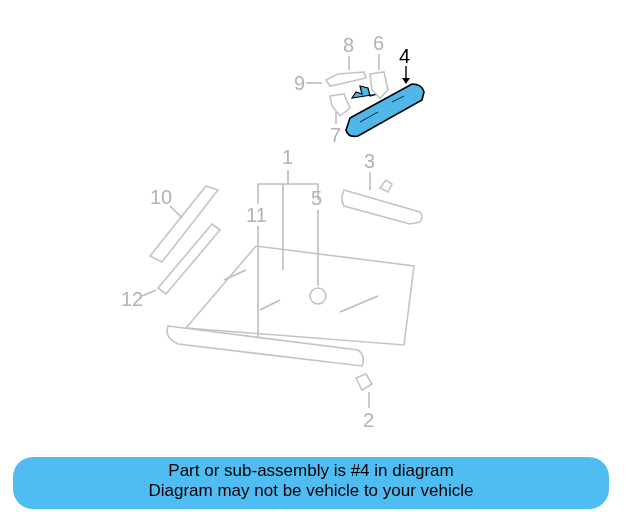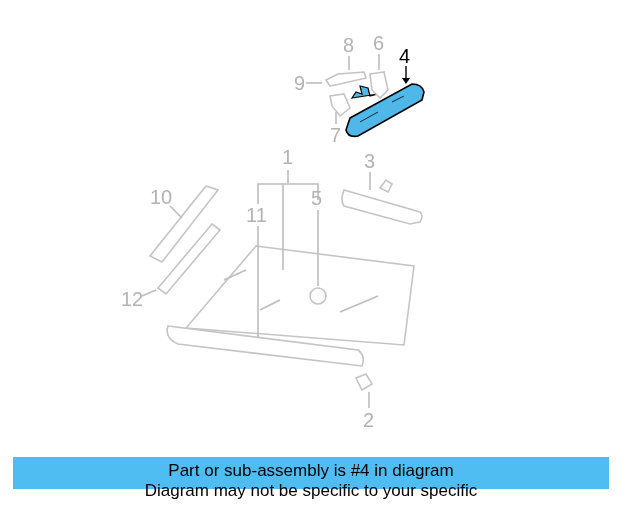--- a/index.html
+++ b/index.html
@@ -2,21 +2,21 @@
 <html><head>
 <meta charset="utf-8">
 <style>
   html, body { margin:0; padding:0; background:#ffffff; }
   body { width:640px; height:512px; position:relative; overflow:hidden; font-family:"Liberation Sans", sans-serif; }
   #diagram { position:absolute; left:0; top:0; width:640px; height:450px; }
   .lbl { font-family:"Liberation Sans", sans-serif; font-size:20px; fill:#b3b3b3; }
   .lbl-hi { fill:#000000; }
   .ln { stroke:#bdbdbd; stroke-width:1.6; fill:none; }
   .part { stroke:#c4c4c4; stroke-width:1.6; fill:#ffffff; }
-  .banner { position:absolute; left:13px; top:457px; width:596px; height:32px; background:#4fbdf2; text-align:center; color:#000; font-size:17px; line-height:20px; padding-top:4px; box-sizing:border-box; }
+  .banner { position:absolute; left:13px; top:457px; width:596px; height:52px; background:#4fbdf2; text-align:center; color:#000; font-size:17px; line-height:20px; padding-top:4px; box-sizing:border-box;border-radius:20px; }
   .banner div { white-space:nowrap; }
 </style>
 </head>
 <body>
 
 <svg id="diagram" viewBox="0 0 640 450" xmlns="http://www.w3.org/2000/svg">
 
   <g>
     <path d="M352 98 L356 92 L362 94 L360 86 L368 88 L370 96 L378 94 Z" fill="#4fb8e8" stroke="#000" stroke-width="1.2"></path>
     <path d="M350 118 L412 84 Q422 84 424 92 L422 100 L358 136 Q348 138 346 130 Z" fill="#4fb8e8" stroke="#000" stroke-width="1.6"></path>
@@ -90,14 +90,14 @@
   <text class="lbl" x="330" y="142">7</text>
   <text class="lbl" x="343" y="52">8</text>
   <text class="lbl" x="294" y="90">9</text>
   <text class="lbl" x="150" y="204">10</text>
   <text class="lbl" x="246" y="222">11</text>
   <text class="lbl" x="121" y="306">12</text>
 </svg>
 
 <div class="banner">
   <div>Part or sub-assembly is #4 in diagram</div>
-  <div>Diagram may not be specific to your specific</div>
+  <div>Diagram may not be vehicle to your vehicle</div>
 </div>
 
 </body></html>

